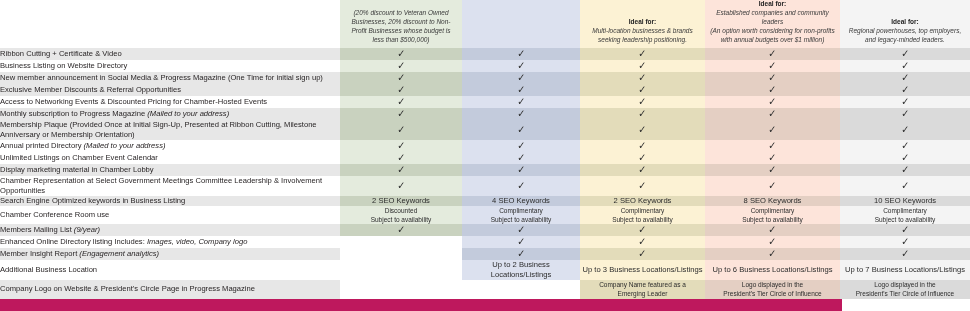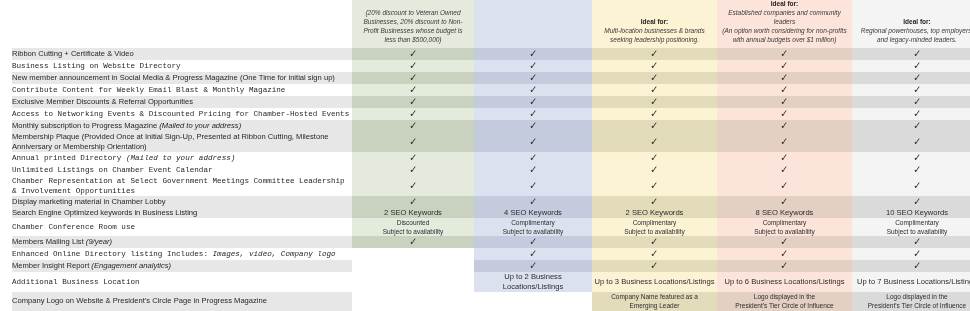--- a/index.html
+++ b/index.html
@@ -12,21 +12,20 @@
     height: 311px;
     overflow: hidden;
     font-family: "Liberation Sans", sans-serif;
     color: #231f20;
   }
   #sheet {
     position: relative;
     width: 842px;
     height: 311px;
     background: #be185d;
-    margin-left: 12px;
   }
   table.matrix {
     border-collapse: collapse;
     table-layout: fixed;
     width: 970px;
   }
   table.matrix td {
     padding: 0;
     vertical-align: middle;
     font-size: 7.6px;
@@ -90,21 +89,21 @@
     transform: scaleX(0.92);
   }
   td.tier .lines span { display: block; }
   td.tier .tiny {
     font-size: 6.5px;
     line-height: 1.4;
   }
 
   
   .fz-a { background: #e7e7e7; }
-  .fz-b { background: #ffffff; font-family: Liberation Mono, monospace; }
+  .fz-b { background: #ffffff; }
 
   
   .t1-a { background: #c9d2bf; }
   .t1-b { background: #e4ebdd; }
   .t2-a { background: #c3cbdc; }
   .t2-b { background: #dce1ef; }
   .t3-a { background: #e3dcba; }
   .t3-b { background: #fcf2d4; }
   .t4-a { background: #e4cfc3; }
   .t4-b { background: #fde4da; }
@@ -169,28 +168,20 @@
         </tr>
         <tr class="data-row">
           <td class="feature fz-a">New member announcement in Social Media &amp; Progress Magazine (One Time for initial sign up)</td>
           <td class="tier t1-a"><span class="chk">✓</span></td>
           <td class="tier t2-a"><span class="chk">✓</span></td>
           <td class="tier t3-a"><span class="chk">✓</span></td>
           <td class="tier t4-a"><span class="chk">✓</span></td>
           <td class="tier t5-a"><span class="chk">✓</span></td>
         </tr>
         <tr class="data-row">
-          <td class="feature fz-b">Contribute Content for Weekly Email Blast &amp; Monthly Magazine</td>
-          <td class="tier t1-b"><span class="chk">✓</span></td>
-          <td class="tier t2-b"><span class="chk">✓</span></td>
-          <td class="tier t3-b"><span class="chk">✓</span></td>
-          <td class="tier t4-b"><span class="chk">✓</span></td>
-          <td class="tier t5-b"><span class="chk">✓</span></td>
-        </tr>
-        <tr class="data-row">
           <td class="feature fz-a">Exclusive Member Discounts &amp; Referral Opportunities</td>
           <td class="tier t1-a"><span class="chk">✓</span></td>
           <td class="tier t2-a"><span class="chk">✓</span></td>
           <td class="tier t3-a"><span class="chk">✓</span></td>
           <td class="tier t4-a"><span class="chk">✓</span></td>
           <td class="tier t5-a"><span class="chk">✓</span></td>
         </tr>
         <tr class="data-row">
           <td class="feature fz-b">Access to Networking Events &amp; Discounted Pricing for Chamber-Hosted Events</td>
           <td class="tier t1-b"><span class="chk">✓</span></td>
@@ -225,34 +216,34 @@
         </tr>
         <tr class="data-row">
           <td class="feature fz-b">Unlimited Listings on Chamber Event Calendar</td>
           <td class="tier t1-b"><span class="chk">✓</span></td>
           <td class="tier t2-b"><span class="chk">✓</span></td>
           <td class="tier t3-b"><span class="chk">✓</span></td>
           <td class="tier t4-b"><span class="chk">✓</span></td>
           <td class="tier t5-b"><span class="chk">✓</span></td>
         </tr>
         <tr class="data-row">
+          <td class="feature fz-a">Display marketing material in Chamber Lobby</td>
+          <td class="tier t1-a"><span class="chk">✓</span></td>
+          <td class="tier t2-a"><span class="chk">✓</span></td>
+          <td class="tier t3-a"><span class="chk">✓</span></td>
+          <td class="tier t4-a"><span class="chk">✓</span></td>
+          <td class="tier t5-a"><span class="chk">✓</span></td>
+        </tr>
+        <tr class="data-row">
           <td class="feature fz-b">Chamber Representation at Select Government Meetings Committee Leadership &amp; Involvement Opportunities</td>
           <td class="tier t1-b"><span class="chk">✓</span></td>
           <td class="tier t2-b"><span class="chk">✓</span></td>
           <td class="tier t3-b"><span class="chk">✓</span></td>
           <td class="tier t4-b"><span class="chk">✓</span></td>
           <td class="tier t5-b"><span class="chk">✓</span></td>
-        </tr>
-        <tr class="data-row">
-          <td class="feature fz-a">Display marketing material in Chamber Lobby</td>
-          <td class="tier t1-a"><span class="chk">✓</span></td>
-          <td class="tier t2-a"><span class="chk">✓</span></td>
-          <td class="tier t3-a"><span class="chk">✓</span></td>
-          <td class="tier t4-a"><span class="chk">✓</span></td>
-          <td class="tier t5-a"><span class="chk">✓</span></td>
         </tr>
         <tr class="data-row">
           <td class="feature fz-a">Search Engine Optimized keywords in Business Listing</td>
           <td class="tier t1-a">2 SEO Keywords</td>
           <td class="tier t2-a">4 SEO Keywords</td>
           <td class="tier t3-a">2 SEO Keywords</td>
           <td class="tier t4-a">8 SEO Keywords</td>
           <td class="tier t5-a">10 SEO Keywords</td>
         </tr>
         <tr class="data-row">

